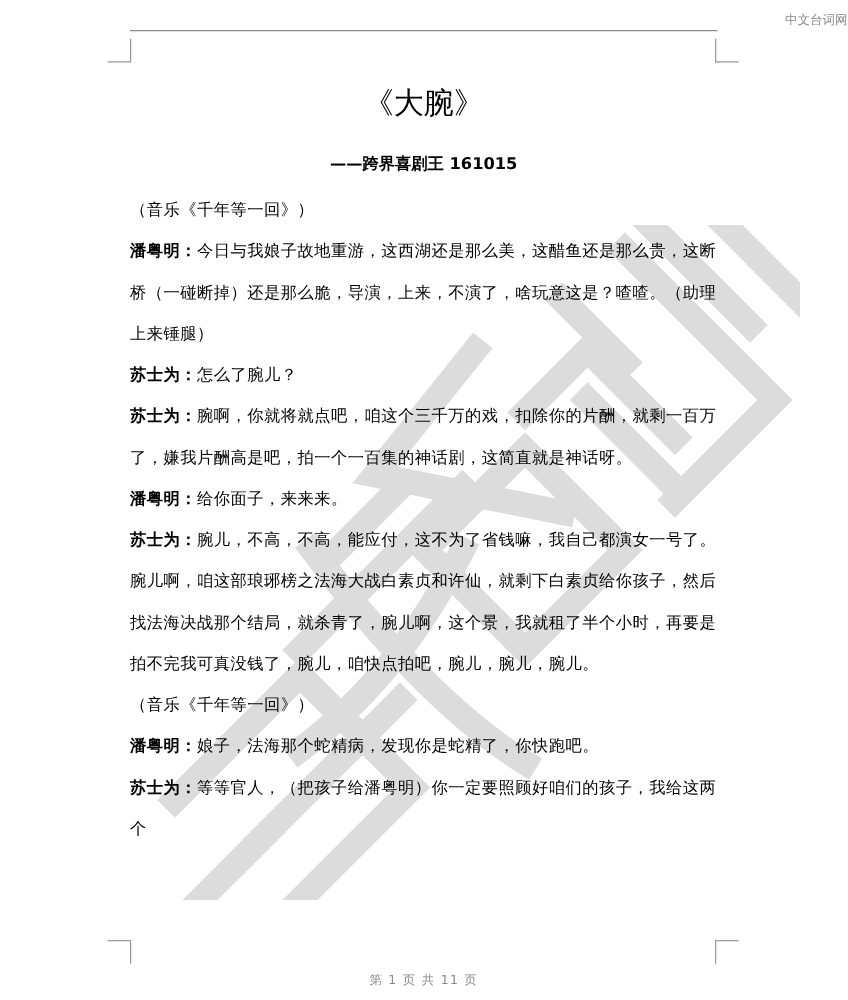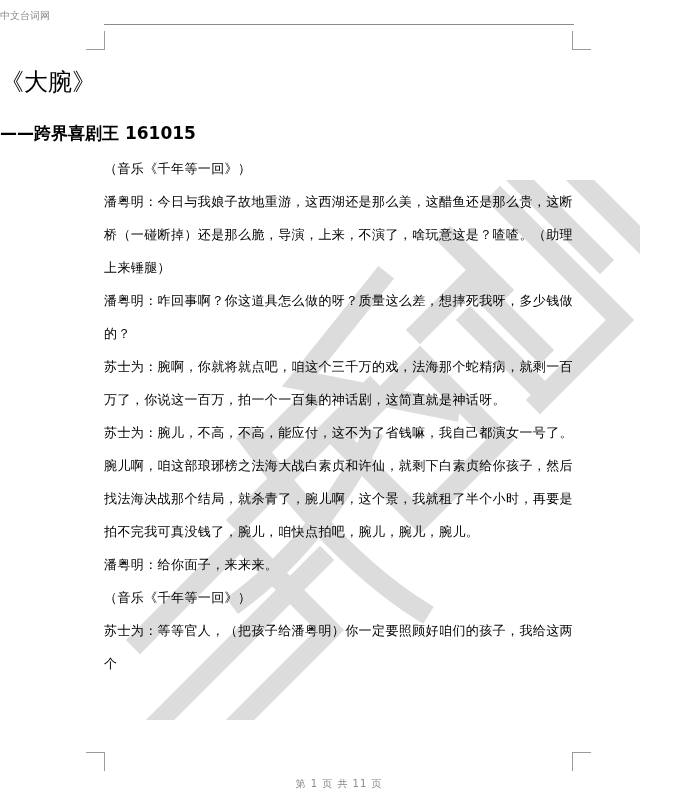--- a/index.html
+++ b/index.html
@@ -1,44 +1,44 @@
 <!DOCTYPE html>
 <html><head>
 <meta charset="utf-8">
 <style>
   html, body { margin: 0; padding: 0; }
   body {
     width: 678px; height: 800px; background: #ffffff; position: relative; overflow: hidden;
     font-family: "DejaVu Sans", "Liberation Sans", sans-serif; color: #000;
   }
   .header-text {
-    position: absolute; top: 9px; left: 0; width: 678px; text-align: left;
+    position: absolute; top: 9px; left: 0; width: 678px; text-align: right;
     font-size: 10px; color: #8a8a8a;
   }
   .header-line {
     position: absolute; top: 24px; left: 104px; width: 470px; height: 1px; background: #8c8c8c;
   }
   .crop { position: absolute; background: #9a9a9a; }
   .watermark {
     position: absolute; left: 120px; top: 180px; width: 520px; height: 540px; pointer-events: none;
   }
   .title {
-    position: absolute; top: 66px; left: 0; width: 678px; 
+    position: absolute; top: 66px; left: 0; width: 678px; text-align: center;
     font-family: "DejaVu Serif", "Liberation Serif", serif; font-size: 24px; font-weight: normal;
   }
   .subtitle {
-    position: absolute; top: 122px; left: 0; width: 678px; text-align: left;
-    font-size: 17px; font-weight: bold;
+    position: absolute; top: 122px; left: 0; width: 678px; text-align: center;
+    font-size: 13px; font-weight: bold;
   }
   .body-text {
     position: absolute; top: 152px; left: 104px; width: 474px;
     font-size: 13px; line-height: 33px; letter-spacing: 0.4px;
   }
   .para { margin: 0; }
-  .speaker { font-weight: normal; }
+  .speaker { font-weight: bold; }
   .footer {
     position: absolute; top: 777px; left: 0; width: 678px; text-align: center;
     font-size: 10px; color: #8a8a8a; letter-spacing: 1px;
   }
 </style>
 </head>
 <body>
 
 <div>
   <div class="header-text">中文台词网</div>
@@ -90,32 +90,35 @@
 <div class="subtitle">——跨界喜剧王 161015</div>
 
 <div class="body-text">
   <p class="para">
     <span>（音乐《千年等一回》）</span>
   </p>
   <p class="para">
     <span class="speaker">潘粤明：</span><span>今日与我娘子故地重游，这西湖还是那么美，这醋鱼还是那么贵，这断桥（一碰断掉）还是那么脆，导演，上来，不演了，啥玩意这是？喳喳。（助理上来锤腿）</span>
   </p>
   <p class="para">
-    <span class="speaker">潘粤明：</span><span>咋回事啊？你这道具怎么做的呀？质量这么差，想摔死我呀，多少钱做的？</span>
+    <span class="speaker">苏士为：</span><span>怎么了腕儿？</span>
   </p>
   <p class="para">
-    <span class="speaker">苏士为：</span><span>腕啊，你就将就点吧，咱这个三千万的戏，法海那个蛇精病，就剩一百万了，你说这一百万，拍一个一百集的神话剧，这简直就是神话呀。</span>
+    <span class="speaker">苏士为：</span><span>腕啊，你就将就点吧，咱这个三千万的戏，扣除你的片酬，就剩一百万了，嫌我片酬高是吧，拍一个一百集的神话剧，这简直就是神话呀。</span>
+  </p>
+  <p class="para">
+    <span class="speaker">潘粤明：</span><span>给你面子，来来来。</span>
   </p>
   <p class="para">
     <span class="speaker">苏士为：</span><span>腕儿，不高，不高，能应付，这不为了省钱嘛，我自己都演女一号了。腕儿啊，咱这部琅琊榜之法海大战白素贞和许仙，就剩下白素贞给你孩子，然后找法海决战那个结局，就杀青了，腕儿啊，这个景，我就租了半个小时，再要是拍不完我可真没钱了，腕儿，咱快点拍吧，腕儿，腕儿，腕儿。</span>
   </p>
   <p class="para">
-    <span class="speaker">潘粤明：</span><span>给你面子，来来来。</span>
+    <span>（音乐《千年等一回》）</span>
   </p>
   <p class="para">
-    <span>（音乐《千年等一回》）</span>
+    <span class="speaker">潘粤明：</span><span>娘子，法海那个蛇精病，发现你是蛇精了，你快跑吧。</span>
   </p>
   <p class="para">
     <span class="speaker">苏士为：</span><span>等等官人，（把孩子给潘粤明）你一定要照顾好咱们的孩子，我给这两个</span>
   </p>
 </div>
 
 <div class="footer">第 1 页 共 11 页</div>
 
 </body></html>

